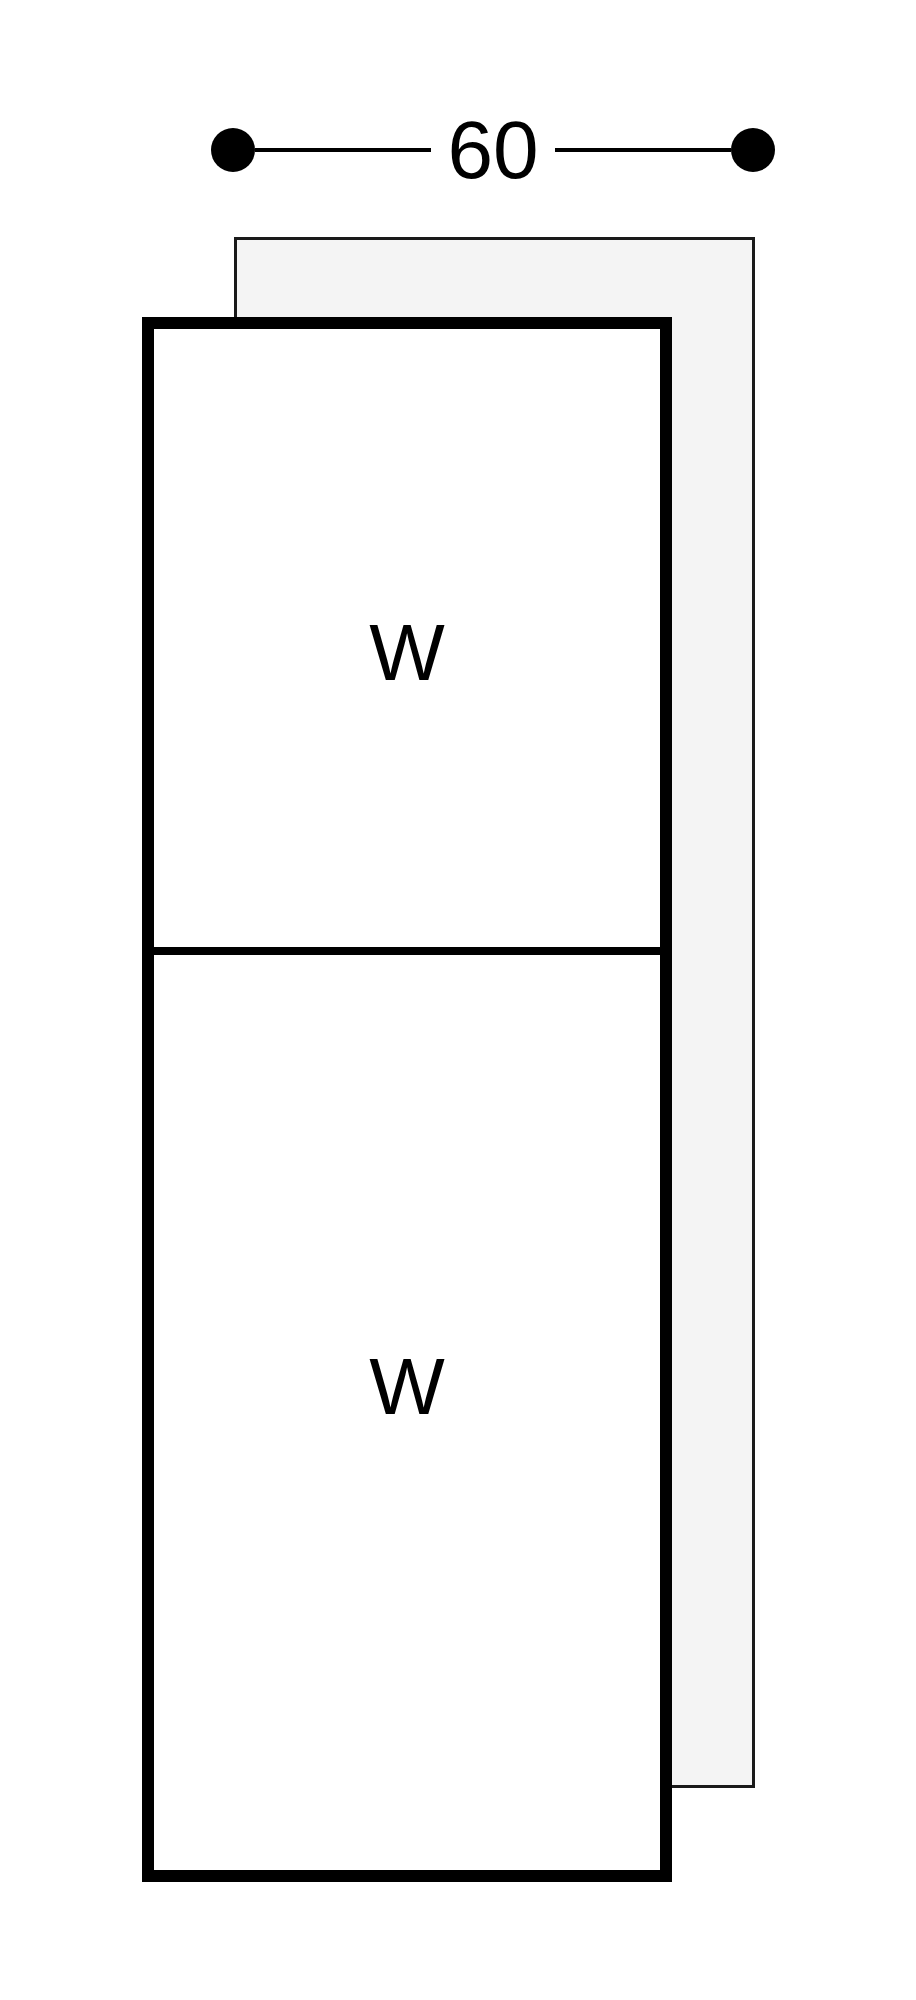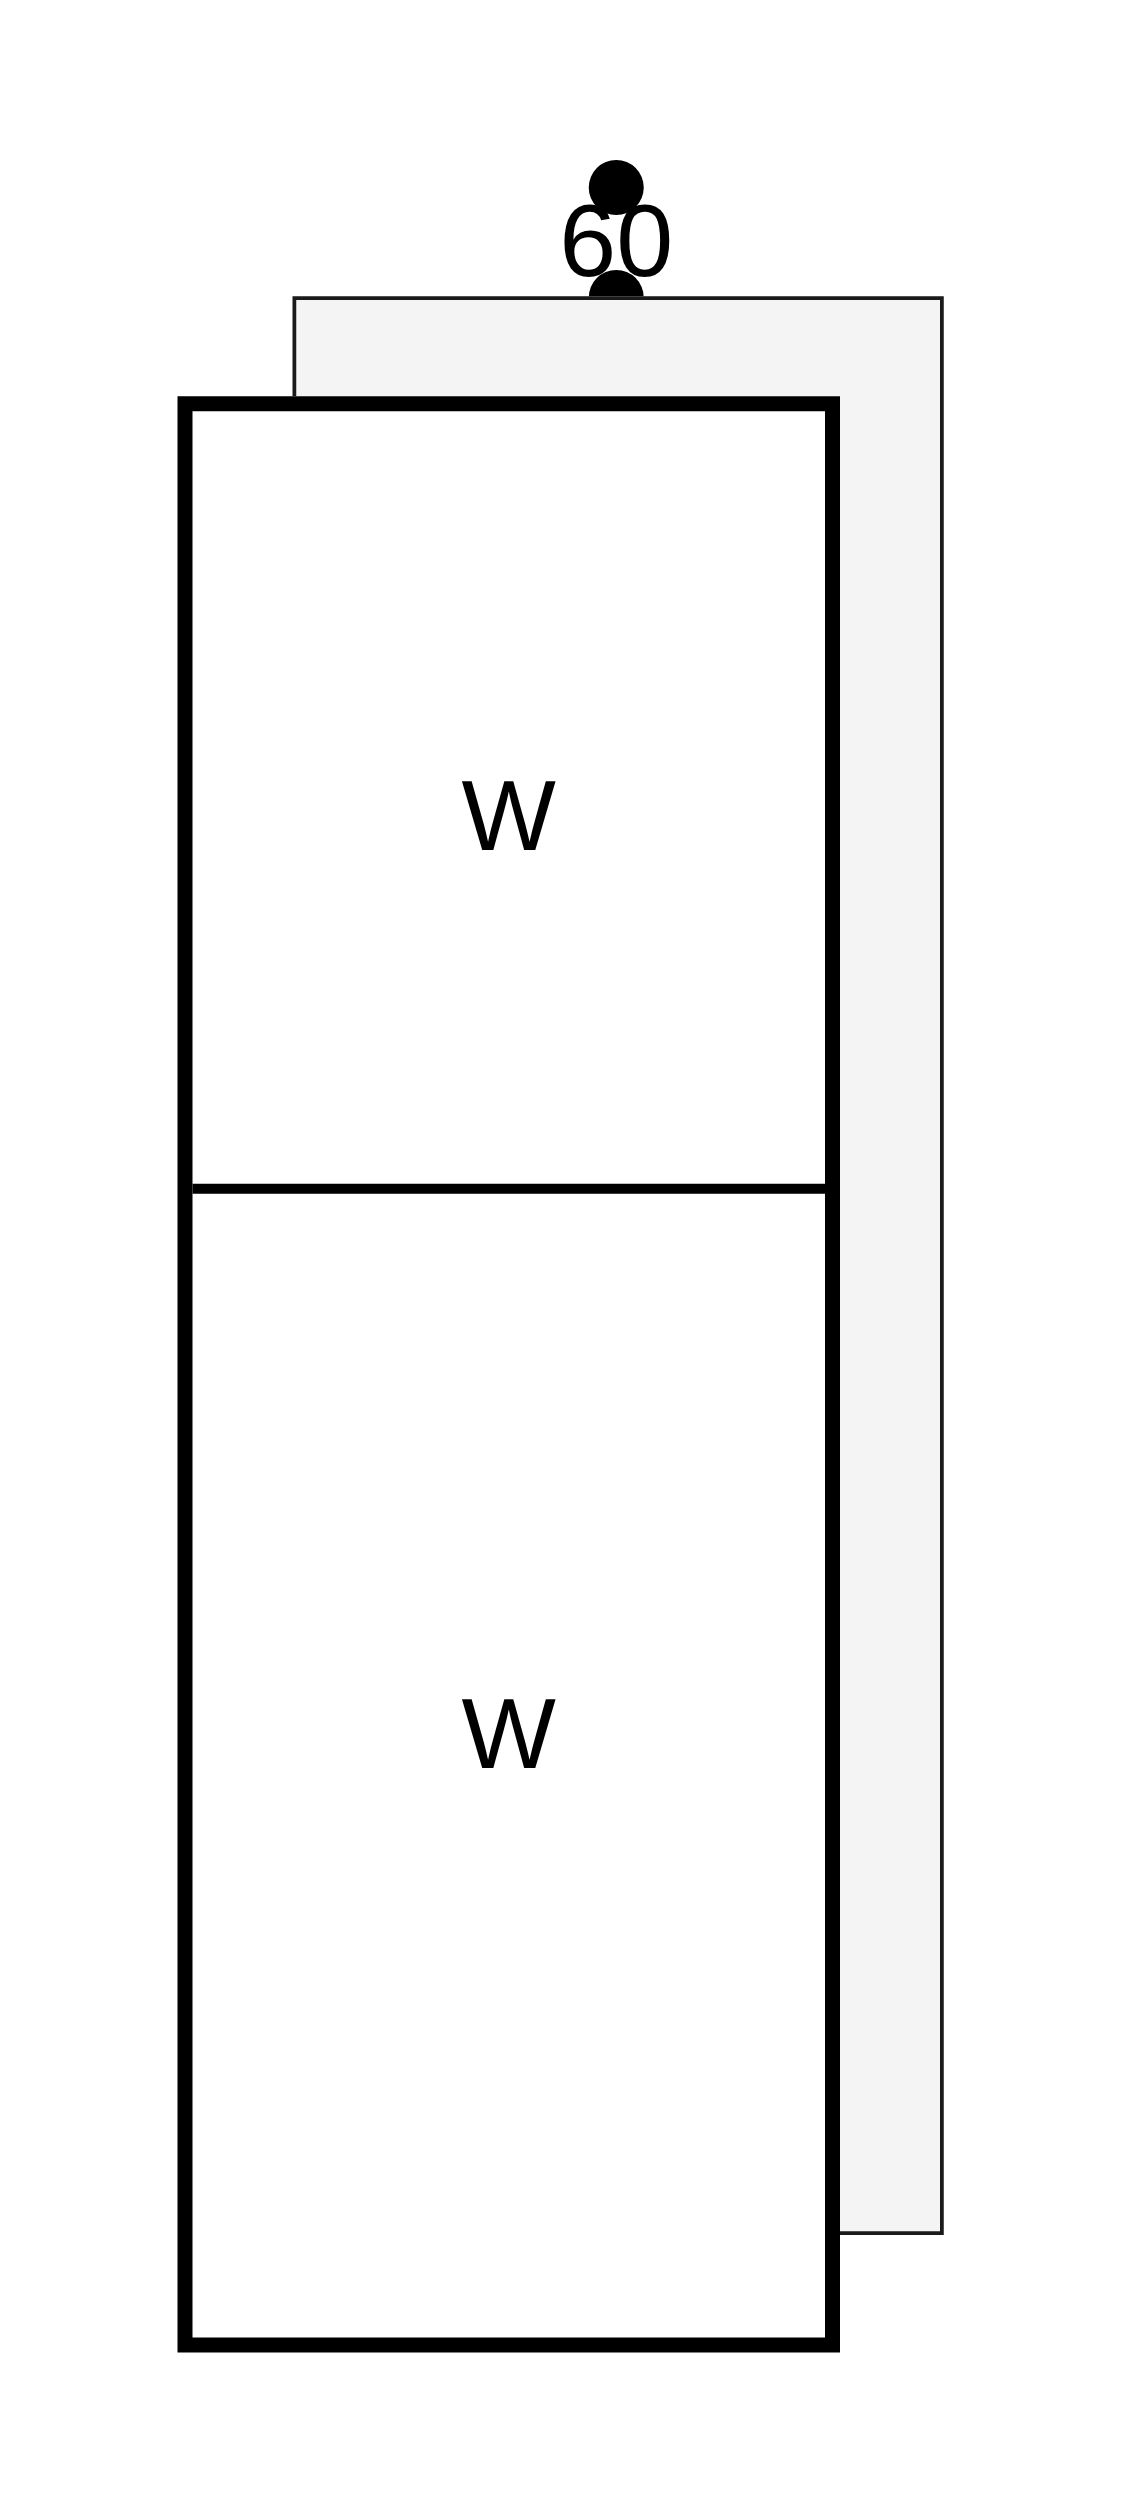--- a/index.html
+++ b/index.html
@@ -19,21 +19,20 @@
 
   
   .dim-line {
     position: absolute;
     left: 211px;
     top: 128px;
     width: 564px;
     height: 44px;
     display: flex;
     align-items: center;
-    flex-direction: column;
   }
   .dim-dot {
     flex: 0 0 auto;
     width: 44px;
     height: 44px;
     border-radius: 50%;
     background: #000000;
   }
   .dim-seg {
     flex: 1 1 auto;

